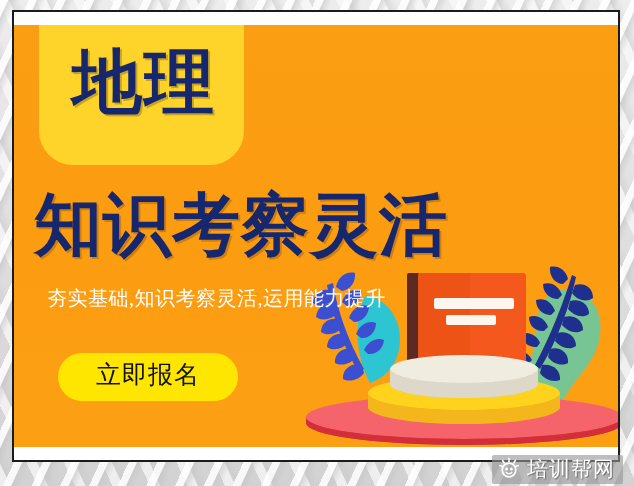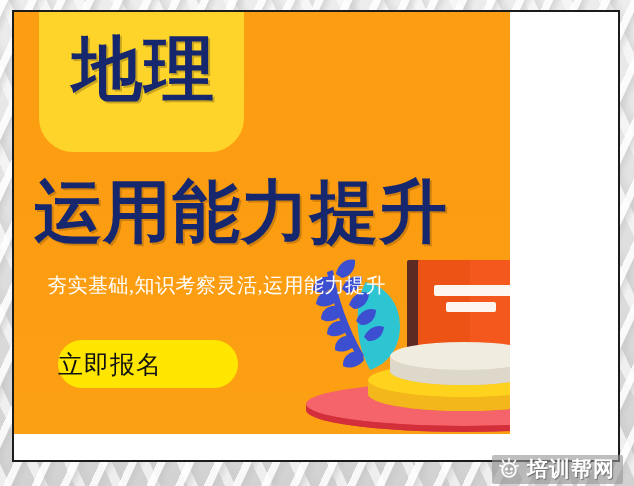--- a/index.html
+++ b/index.html
@@ -34,22 +34,22 @@
     width: 608px;
     height: 452px;
     border: 2px solid #1b1b1b;
     background: #ffffff;
     box-sizing: border-box;
     overflow: hidden;
   }
   #poster-inner {
     position: absolute;
     left: 0;
-    top: 0;
-    width: 496px;
+    top: 13px;
+    width: 620px;
     height: 435px;
     background: linear-gradient(180deg, #fb9e12 0%, #fc9c11 45%, #fca013 100%);
     overflow: hidden;
   }
 
   
   #subject-badge {
     position: absolute;
     left: 25px;
     top: -60px;
@@ -112,25 +112,25 @@
     height: 48px;
     border-radius: 26px;
     background: #ffe600;
     border: none;
     cursor: pointer;
     padding: 0;
   }
   #cta-label {
     display: block;
     width: 100%;
-    text-align: left;
+    text-align: center;
     font-size: 25px;
     line-height: 48px;
     color: #111111;
-    font-family: Liberation Sans, sans-serif;
+    font-family: Liberation Mono, monospace;
     letter-spacing: 1px;
   }
 
   
   #illustration {
     position: absolute;
     left: 290px;
     top: 240px;
     width: 320px;
     height: 195px;
@@ -156,21 +156,21 @@
     display: flex;
     align-items: center;
     gap: 7px;
     background: rgba(150,150,150,.62);
     border-radius: 2px;
   }
   #watermark-text {
     font-size: 21px;
     line-height: 1;
     color: #ffffff;
-    font-weight: bold;
+    font-weight: normal;
     font-family: "DejaVu Sans", "Liberation Sans", sans-serif;
     letter-spacing: 1px;
     text-shadow: 1px 1px 1px rgba(60,60,60,.6);
   }
 </style>
 </head>
 <body>
 
 <div id="page-bg"></div>
 
@@ -235,21 +235,21 @@
 
         <ellipse cx="160" cy="119" rx="74" ry="14" fill="#cfc9bb"></ellipse>
         <path d="M86 104 A74 14 0 0 0 234 104 L234 119 A74 14 0 0 1 86 119 Z" fill="#ded8ca"></path>
         <ellipse cx="160" cy="104" rx="74" ry="14" fill="#f1ece0"></ellipse>
       </svg>
     </div>
 
     <div id="subject-badge"></div>
     <div id="subject-label">地理</div>
 
-    <div id="headline">运用能力提升</div>
+    <div id="headline">知识考察灵活</div>
 
     <div id="subtitle">夯实基础,知识考察灵活,运用能力提升</div>
 
     <button id="cta-button">
       <span id="cta-label">立即报名</span>
     </button>
 
     <div id="card-footer-strip"></div>
   </div>
 </div>

